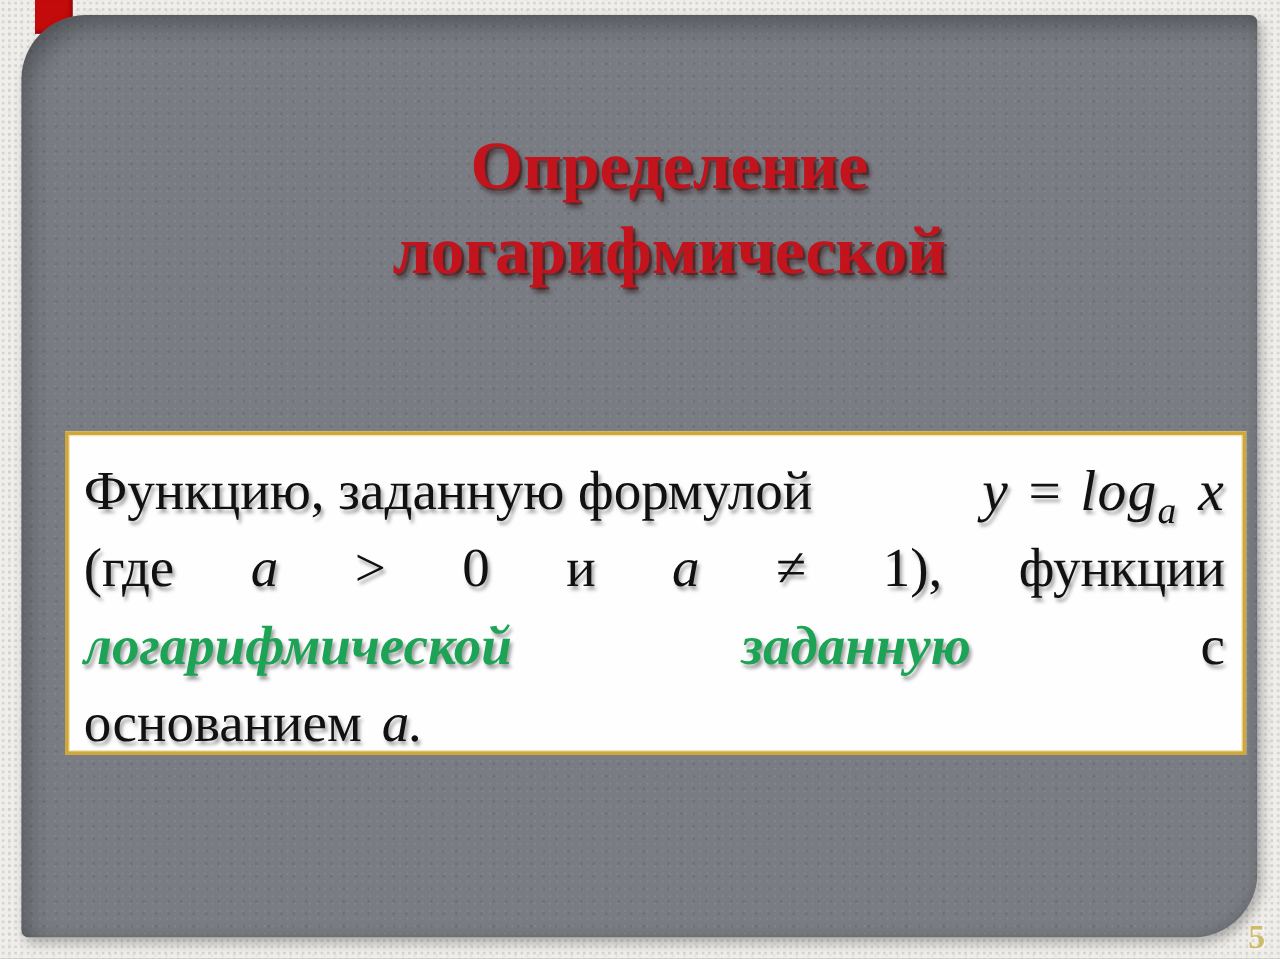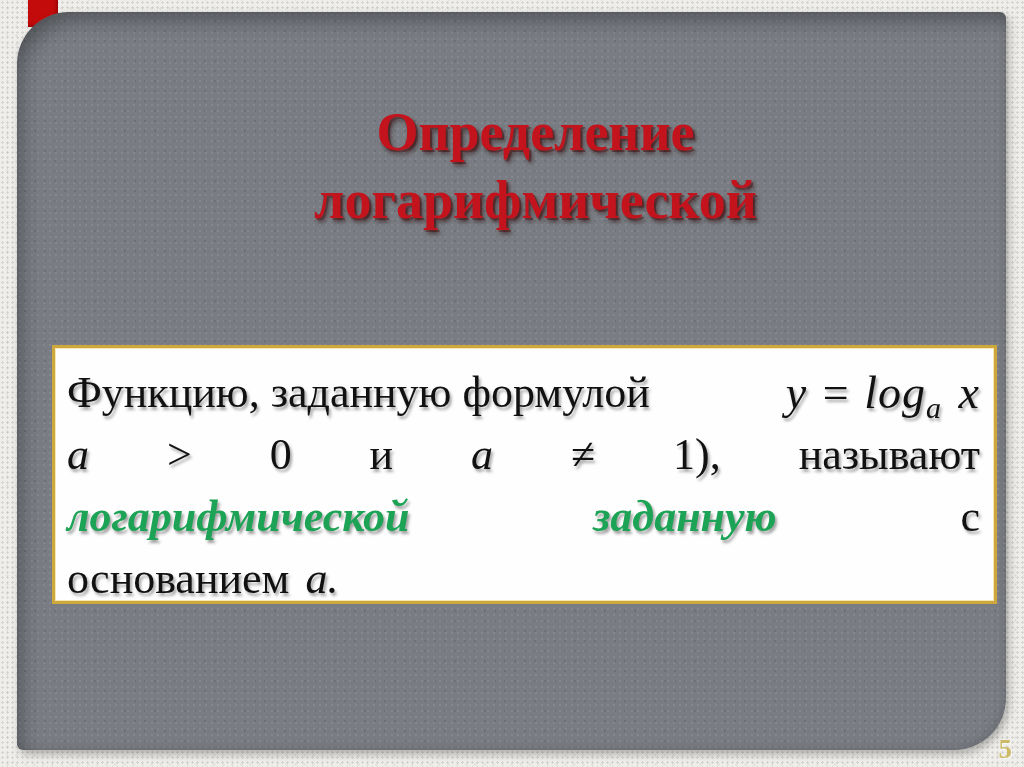--- a/index.html
+++ b/index.html
@@ -100,28 +100,29 @@
       <span class="tline">логарифмической</span>
     </h1>
 
     <div class="def-box">
       <div>
           <div class="def-line">
             <span class="tok roman">Функцию, заданную формулой</span>
             <span class="tok formula"><span>y = log</span><sub>a</sub><span>&nbsp;x</span></span>
           </div>
           <div class="def-line">
+            <span class="tok roman">(где</span>
             <span class="tok italic">a</span>
             <span class="tok roman">&gt;</span>
             <span class="tok roman">0</span>
             <span class="tok roman">и</span>
             <span class="tok italic">a</span>
             <span class="tok roman">≠</span>
             <span class="tok roman">1),</span>
-            <span class="tok roman">называют</span>
+            <span class="tok roman">функции</span>
           </div>
           <div class="def-line">
             <span class="tok green">логарифмической</span>
             <span class="tok green">заданную</span>
             <span class="tok roman">с</span>
           </div>
           <div class="def-line left">
             <span class="tok roman">основанием</span>
             <span class="tok italic">а.</span>
           </div>

